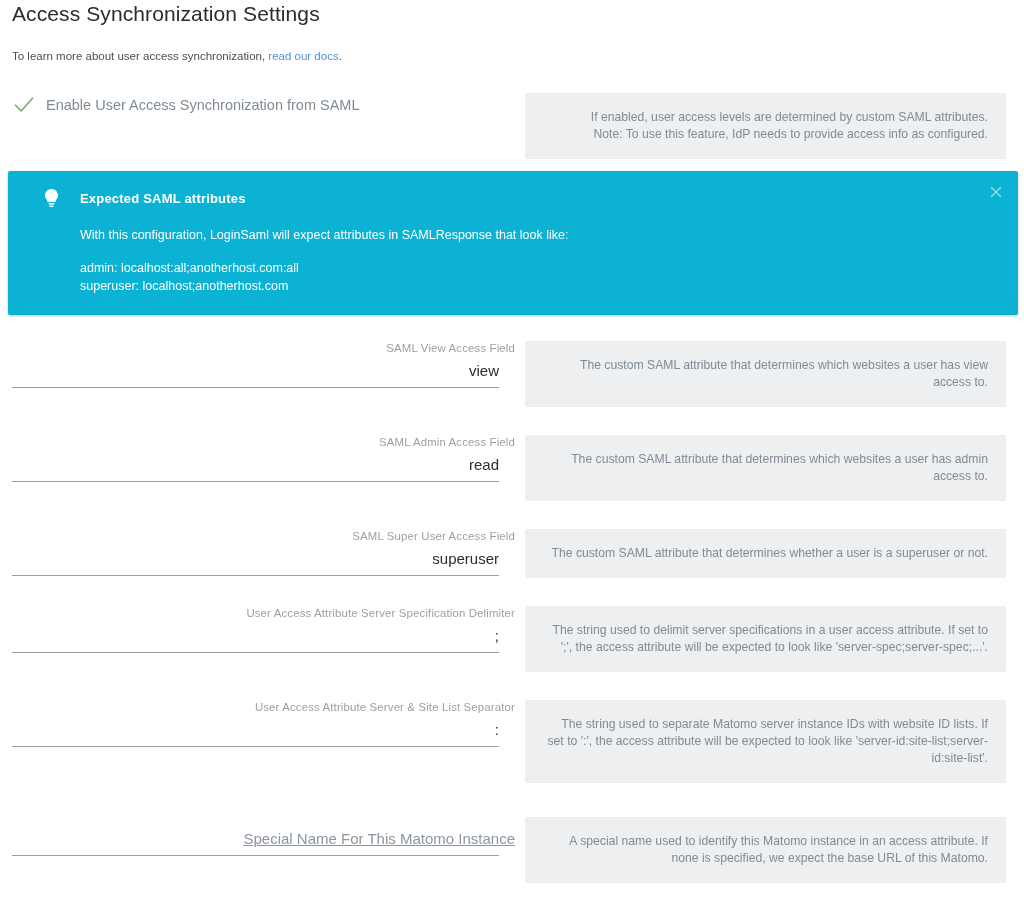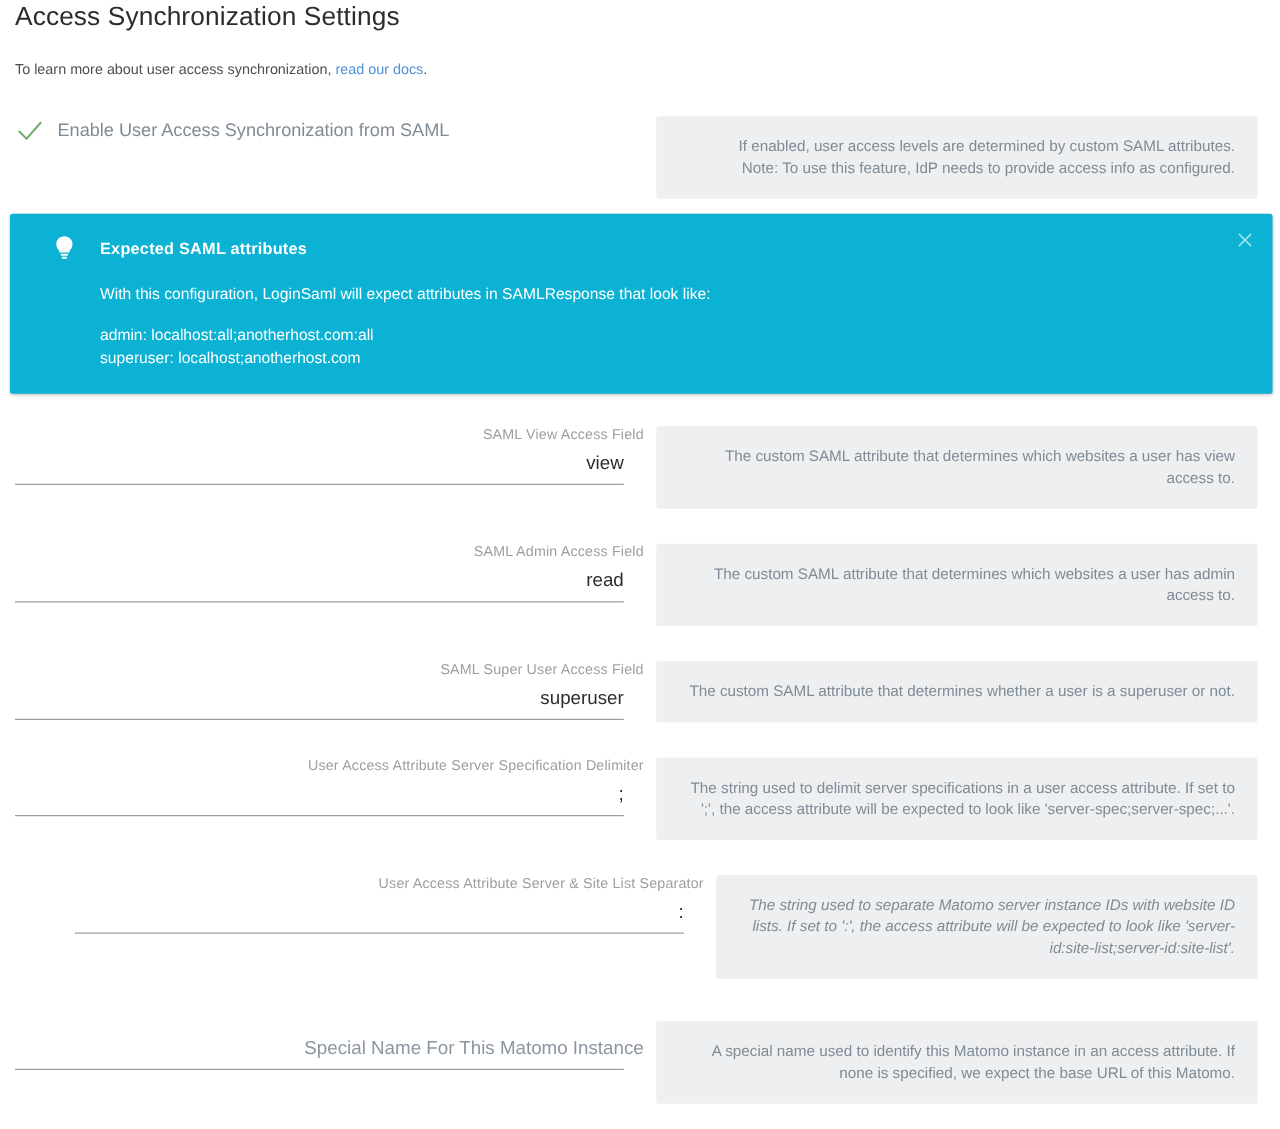--- a/index.html
+++ b/index.html
@@ -165,20 +165,21 @@
     height: 1px;
     background: #9e9e9e;
     margin-top: 5px;
   }
   .field-placeholder-only {
     font-size: 15px;
     color: #8b96a0;
     line-height: 22px;
     padding-top: 5px;
     min-height: 27px;
+    text-decoration: underline;
   }
 </style>
 </head>
 <body>
 
 <div class="page">
 
   <h1 class="page-title">Access Synchronization Settings</h1>
 
   <div class="subtitle"><span>To learn more about user access synchronization, </span><a href="#">read our docs</a><span>.</span></div>
@@ -265,29 +266,29 @@
         <div class="field-label">User Access Attribute Server Specification Delimiter</div>
         <div class="field-value">;</div>
         <div class="field-underline"></div>
       </div>
     </div>
     <div class="col-right" style="padding-top:18px;">
       <div class="inline-help">The string used to delimit server specifications in a user access attribute. If set to ';', the access attribute will be expected to look like 'server-spec;server-spec;...'.</div>
     </div>
   </div>
 
-  <div class="row field-row" style="margin-top:10px;padding-left:48px;">
+  <div class="row field-row" style="margin-top:10px;">
     <div class="col-left">
       <div class="field">
         <div class="field-label">User Access Attribute Server &amp; Site List Separator</div>
         <div class="field-value">:</div>
         <div class="field-underline"></div>
       </div>
     </div>
-    <div class="col-right" style="padding-top:18px;font-style:italic;">
+    <div class="col-right" style="padding-top:18px;">
       <div class="inline-help">The string used to separate Matomo server instance IDs with website ID lists. If set to ':', the access attribute will be expected to look like 'server-id:site-list;server-id:site-list'.</div>
     </div>
   </div>
 
   <div class="row field-row" style="margin-top:26px;">
     <div class="col-left">
       <div class="field" style="padding-top:14px;">
         <div class="field-placeholder-only">Special Name For This Matomo Instance</div>
         <div class="field-underline"></div>
       </div>

